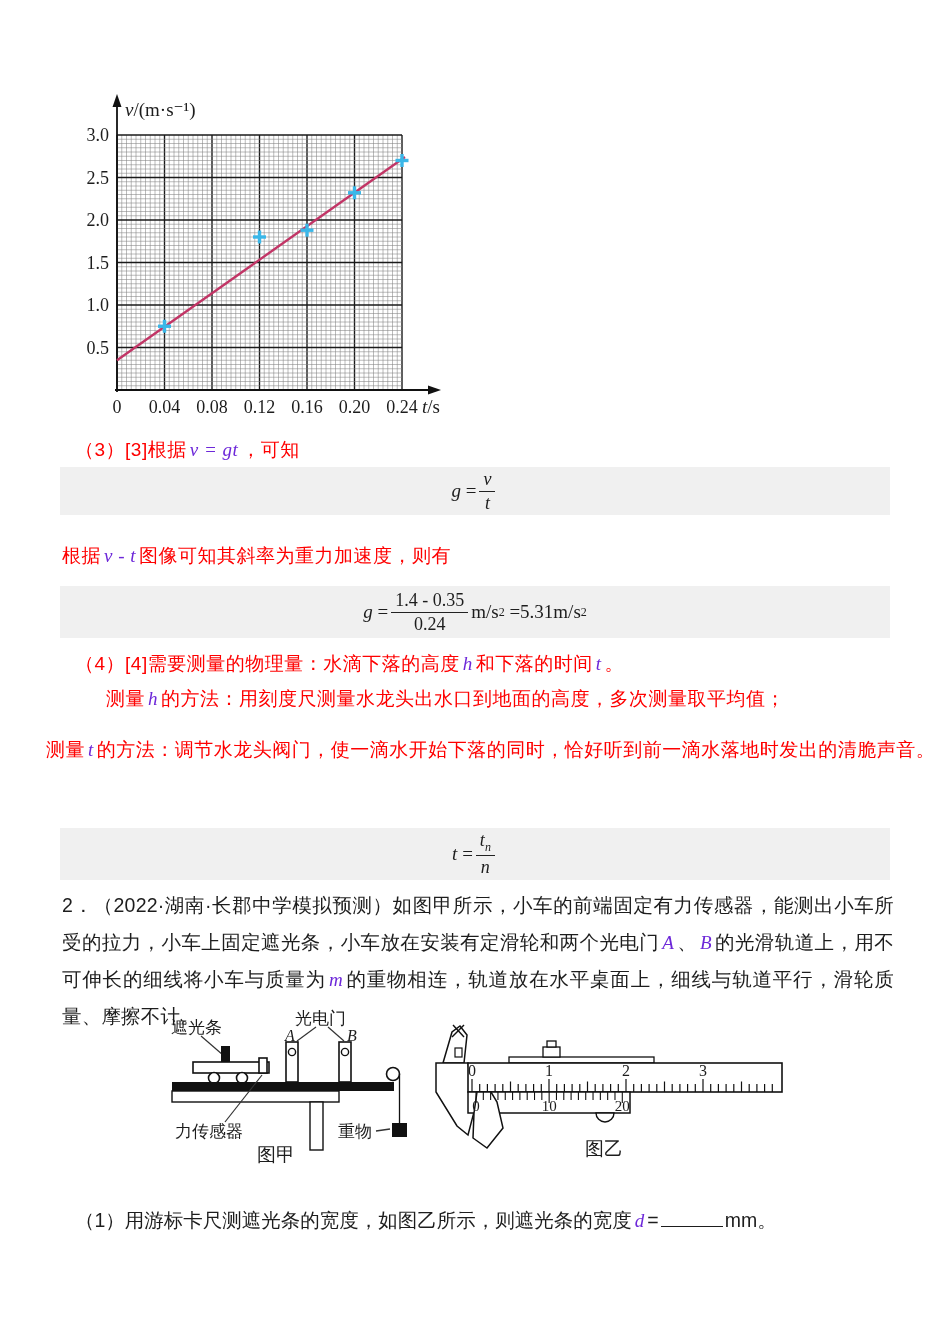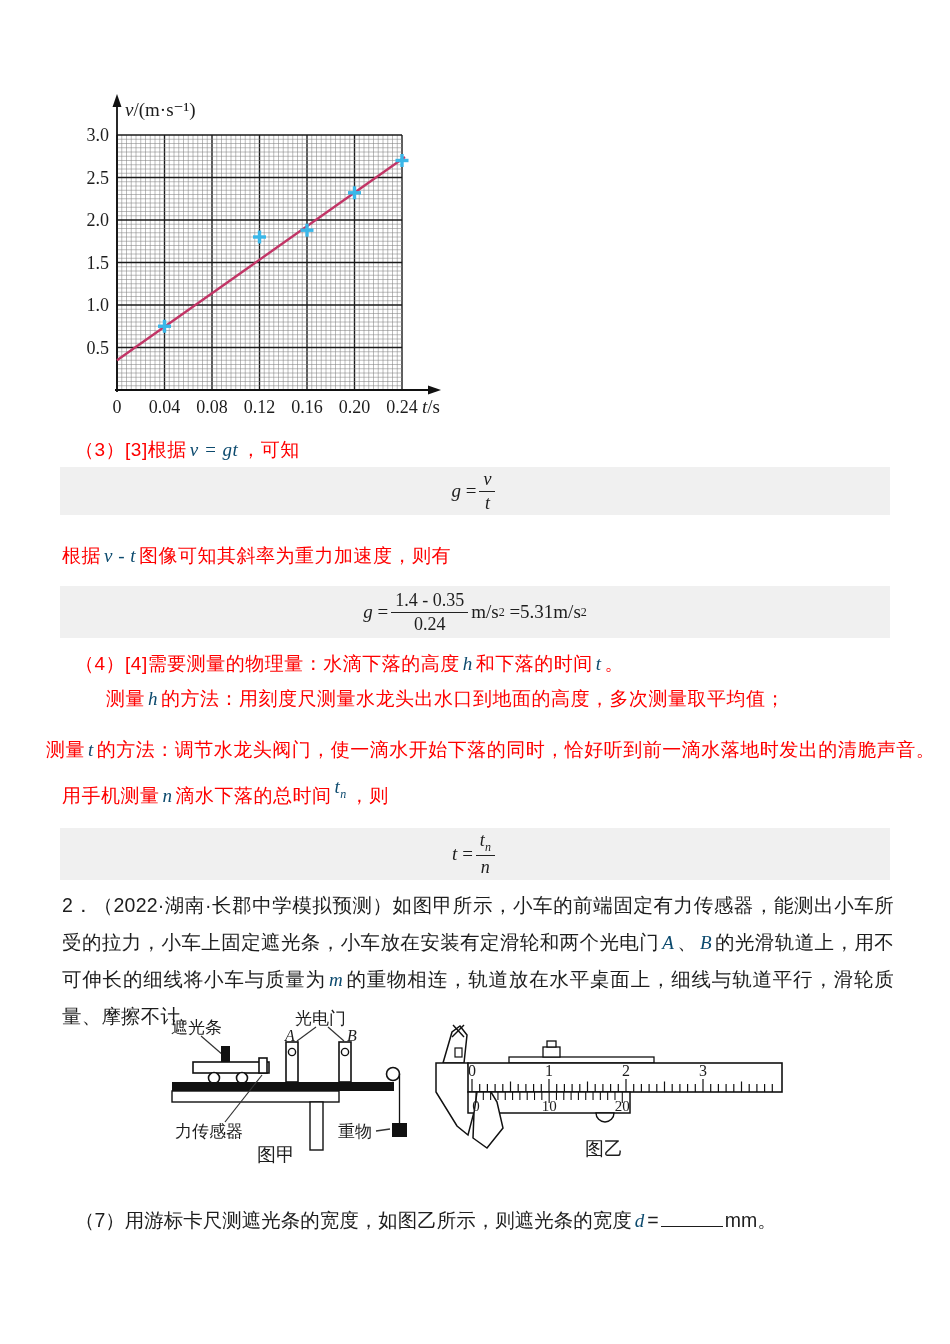--- a/index.html
+++ b/index.html
@@ -6,21 +6,21 @@
   .page {
     position:relative; width:950px; height:1344px; background:#ffffff;
     overflow:hidden; font-family:"Liberation Sans","DejaVu Sans",sans-serif;
     color:#1d1d1d;
   }
   .abs { position:absolute; }
   .red-line { position:absolute; color:#fe0000; font-size:19px; white-space:nowrap; letter-spacing:0.5px; }
   .black-line { position:absolute; color:#1d1d1d; font-size:19.5px; white-space:nowrap; }
   .math {
     font-family:"Liberation Serif","DejaVu Serif",serif; font-style:italic;
-    color:#0c4a6e; padding:0 3px; font-size:19px;
+    color:#6d28d9; padding:0 3px; font-size:19px;
   }
   .para {
     position:absolute; color:#1d1d1d; font-size:19.5px; line-height:37px;
     text-align:justify; letter-spacing:0.2px;
   }
   .formula-box {
     position:absolute; left:60px; width:830px; background:#f0f0f0;
     display:flex; align-items:center; justify-content:center;
     font-family:"Liberation Serif","DejaVu Serif",serif; color:#1d1d1d; font-size:19px;
   }
@@ -226,23 +226,20 @@
   </div>
 
   <div class="red-line" style="left:62px; top:686px;margin-left:44px;">
     <span>测量</span><span class="math">h</span><span>的方法：用刻度尺测量水龙头出水口到地面的高度，多次测量取平均值；</span>
   </div>
 
   <div class="red-line" style="left:46px; top:721px;margin-top:16px;">
     <span>测量</span><span class="math">t</span><span>的方法：调节水龙头阀门，使一滴水开始下落的同时，恰好听到前一滴水落地时发出的清脆声音。</span>
   </div>
 
-  <div class="red-line" style="left:62px; top:783px;">
-    <span>用手机测量</span><span class="math">n</span><span>滴水下落的总时间</span><span class="math raised"><span>t</span><sub>n</sub></span><span>，则</span>
-  </div>
 
   <div class="formula-box" style="top:828px; height:52px;">
     <span class="it">t</span>&nbsp;<span>=</span><span class="frac">
         <span class="fnum"><span class="it">t</span><sub class="it">n</sub></span>
         <span class="fden it">n</span>
       </span>
   </div>
 
   <div class="para" style="left:62px; top:887px; width:832px;">
     <span>2．（2022·湖南·长郡中学模拟预测）如图甲所示，小车的前端固定有力传感器，能测出小车所受的拉力，小车上固定遮光条，小车放在安装有定滑轮和两个光电门</span><span class="math">A</span><span>、</span><span class="math">B</span><span>的光滑轨道上，用不可伸长的细线将小车与质量为</span><span class="math">m</span><span>的重物相连，轨道放在水平桌面上，细线与轨道平行，滑轮质量、摩擦不计。</span>
@@ -388,16 +385,16 @@
         <line x1="189.29999999999998" y1="74" x2="189.29999999999998" y2="85" stroke="#111" stroke-width="1.1"></line>
         <text x="43" y="93" text-anchor="middle" font-size="15" class="serif">0</text>
         <text x="116.14999999999999" y="93" text-anchor="middle" font-size="15" class="serif">10</text>
         <text x="189.29999999999998" y="93" text-anchor="middle" font-size="15" class="serif">20</text>
       </g>
 
     <text x="152" y="137" font-size="19">图乙</text>
   </svg>
 
   <div class="black-line" style="left:75px; top:1207px;">
-    <span>（7）用游标卡尺测遮光条的宽度，如图乙所示，则遮光条的宽度</span><span class="math">d</span><span>=</span><span class="blank"></span><span>mm</span><span>。</span>
+    <span>（1）用游标卡尺测遮光条的宽度，如图乙所示，则遮光条的宽度</span><span class="math">d</span><span>=</span><span class="blank"></span><span>mm</span><span>。</span>
   </div>
 
 </div>
 
 </body></html>

